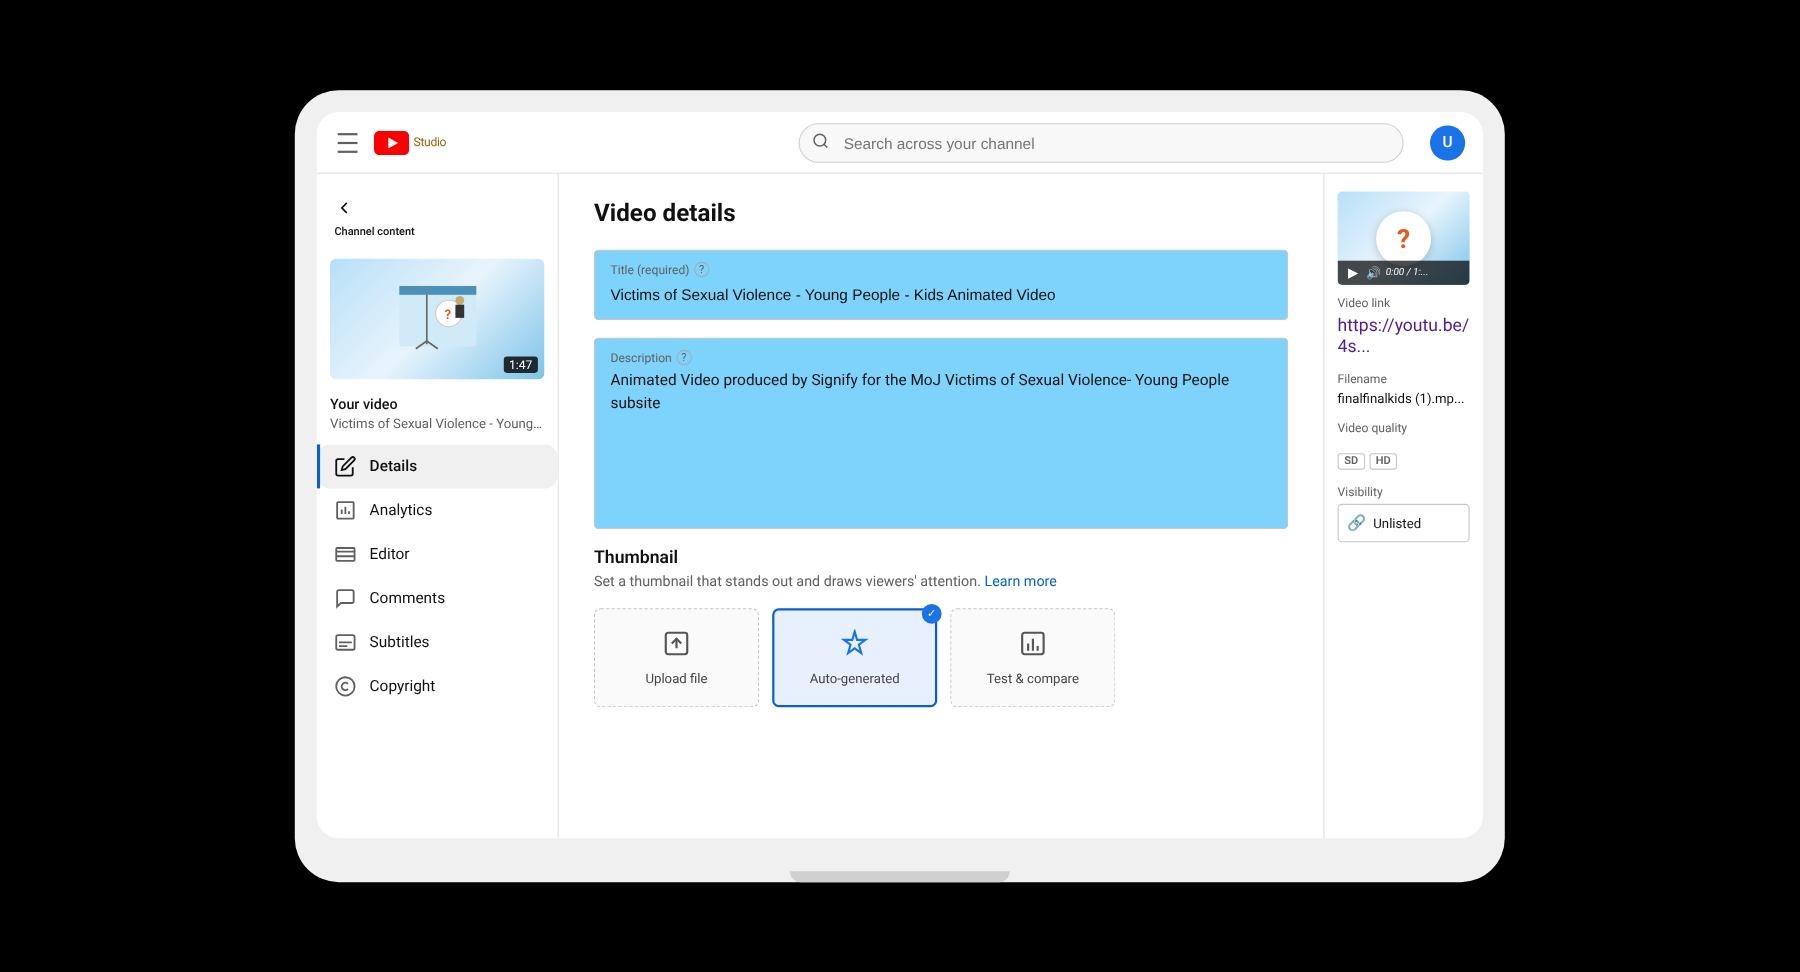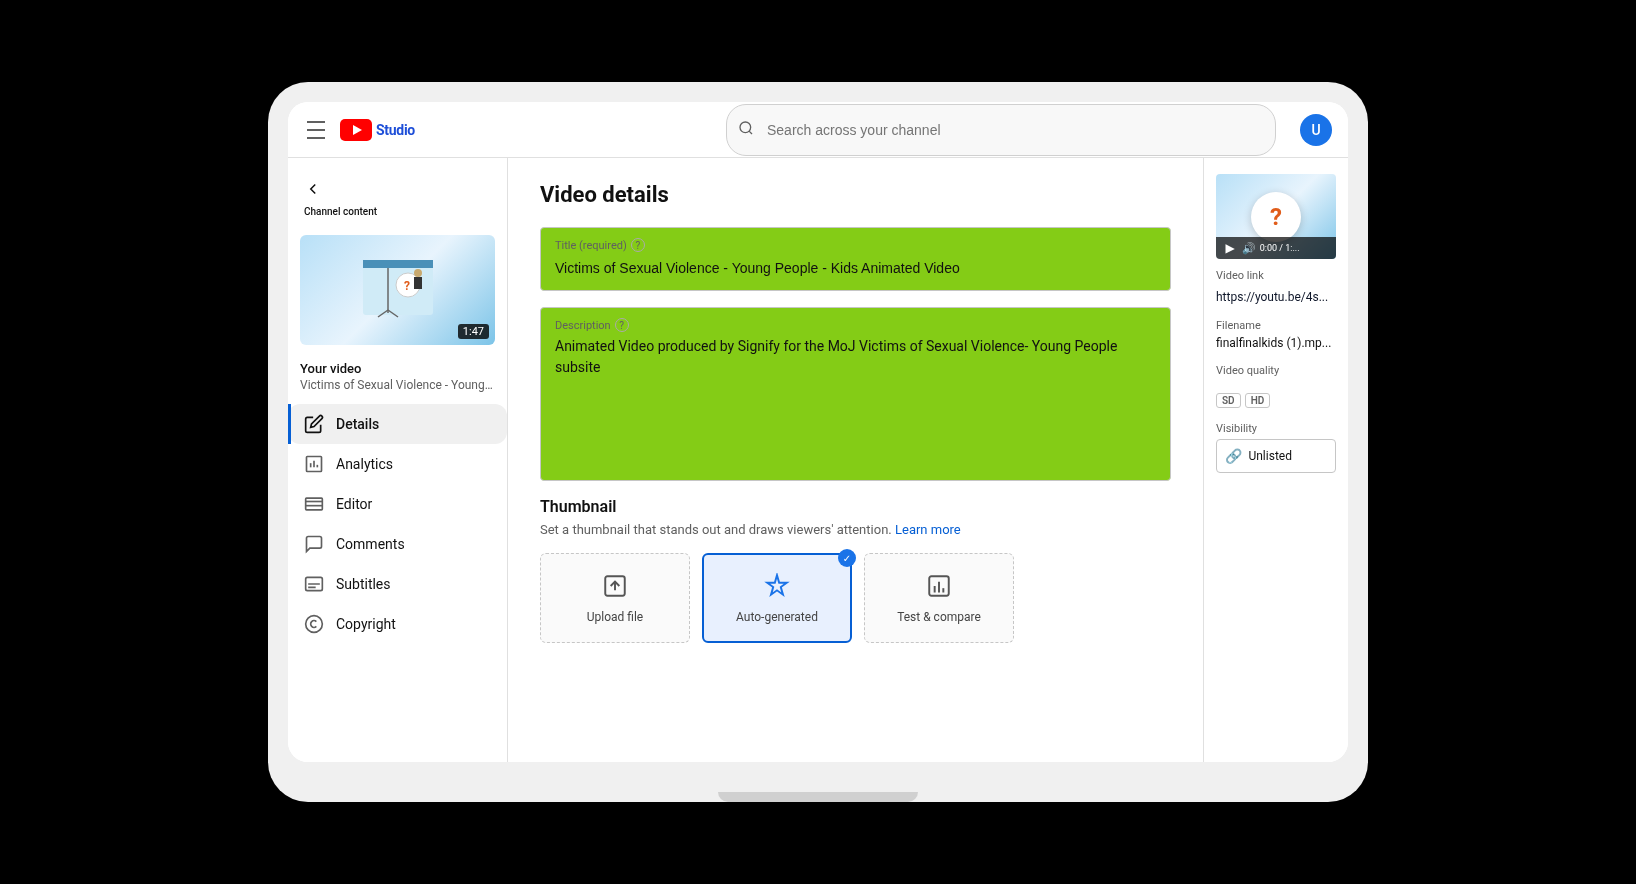--- a/index.html
+++ b/index.html
@@ -59,31 +59,31 @@
     .header-menu-icon span {
       display: block; width: 18px; height: 2px; background: #606060;
     }
     .logo-container {
       display: flex; align-items: center; gap: 4px;
     }
     .yt-logo {
       width: 32px; height: 22px;
     }
     .studio-text {
-      font-size: 14px; font-weight: 700; color: #1d4ed8; letter-spacing: -0.3px;
+      font-size: 11px; font-weight: 400; color: #a16207; letter-spacing: -0.3px;
     }
     .search-bar {
       flex: 1;
       max-width: 550px;
       margin-left: auto;
       position: relative;
     }
     .search-bar input {
       width: 100%;
-      height: 52px;
+      height: 36px;
       border: 1px solid #d0d0d0;
       border-radius: 20px;
       padding: 0 16px 0 40px;
       font-size: 14px;
       background: #f8f8f8;
       outline: none;
     }
     .search-icon-wrap {
       position: absolute; left: 12px; top: 50%; transform: translateY(-50%);
       color: #606060;
@@ -180,21 +180,21 @@
       font-size: 22px; font-weight: 700; color: #111;
       margin-bottom: 20px;
     }
 
     
     .form-field {
       border: 1px solid #c6c6c6;
       border-radius: 4px;
       margin-bottom: 16px;
       padding: 10px 14px;
-      background: #84cc16;
+      background: #7dd3fc;
     }
     .field-label {
       font-size: 11px; color: #606060;
       margin-bottom: 4px;
       display: flex; align-items: center; gap: 4px;
     }
     .field-label .help-icon {
       width: 14px; height: 14px;
       border: 1px solid #aaa;
       border-radius: 50%;
@@ -278,28 +278,28 @@
       background: rgba(0,0,0,0.7);
       padding: 3px 6px;
       display: flex; align-items: center; gap: 4px;
     }
     .play-btn {
       width: 16px; height: 16px;
       color: #fff; font-size: 12px;
       display: flex; align-items: center; justify-content: center;
     }
     .volume-icon { color: #fff; font-size: 11px; }
-    .time-text { color: #fff; font-size: 9px; }
+    .time-text { color: #fff; font-size: 9px; font-style: italic; }
 
     .panel-section { margin-bottom: 14px; }
     .panel-label {
       font-size: 11px; color: #606060; margin-bottom: 4px;
     }
     .panel-link {
-      font-size: 12px; color: #0f172a; text-decoration: none;
+      font-size: 16px; color: #4c1d95; text-decoration: none;
       word-break: break-all;
     }
     .panel-value { font-size: 12px; color: #111; }
     .quality-badges { display: flex; gap: 4px; margin-top: 16px; }
     .quality-badge {
       border: 1px solid #c6c6c6;
       border-radius: 3px;
       padding: 1px 5px;
       font-size: 10px; font-weight: 600; color: #606060;
     }

